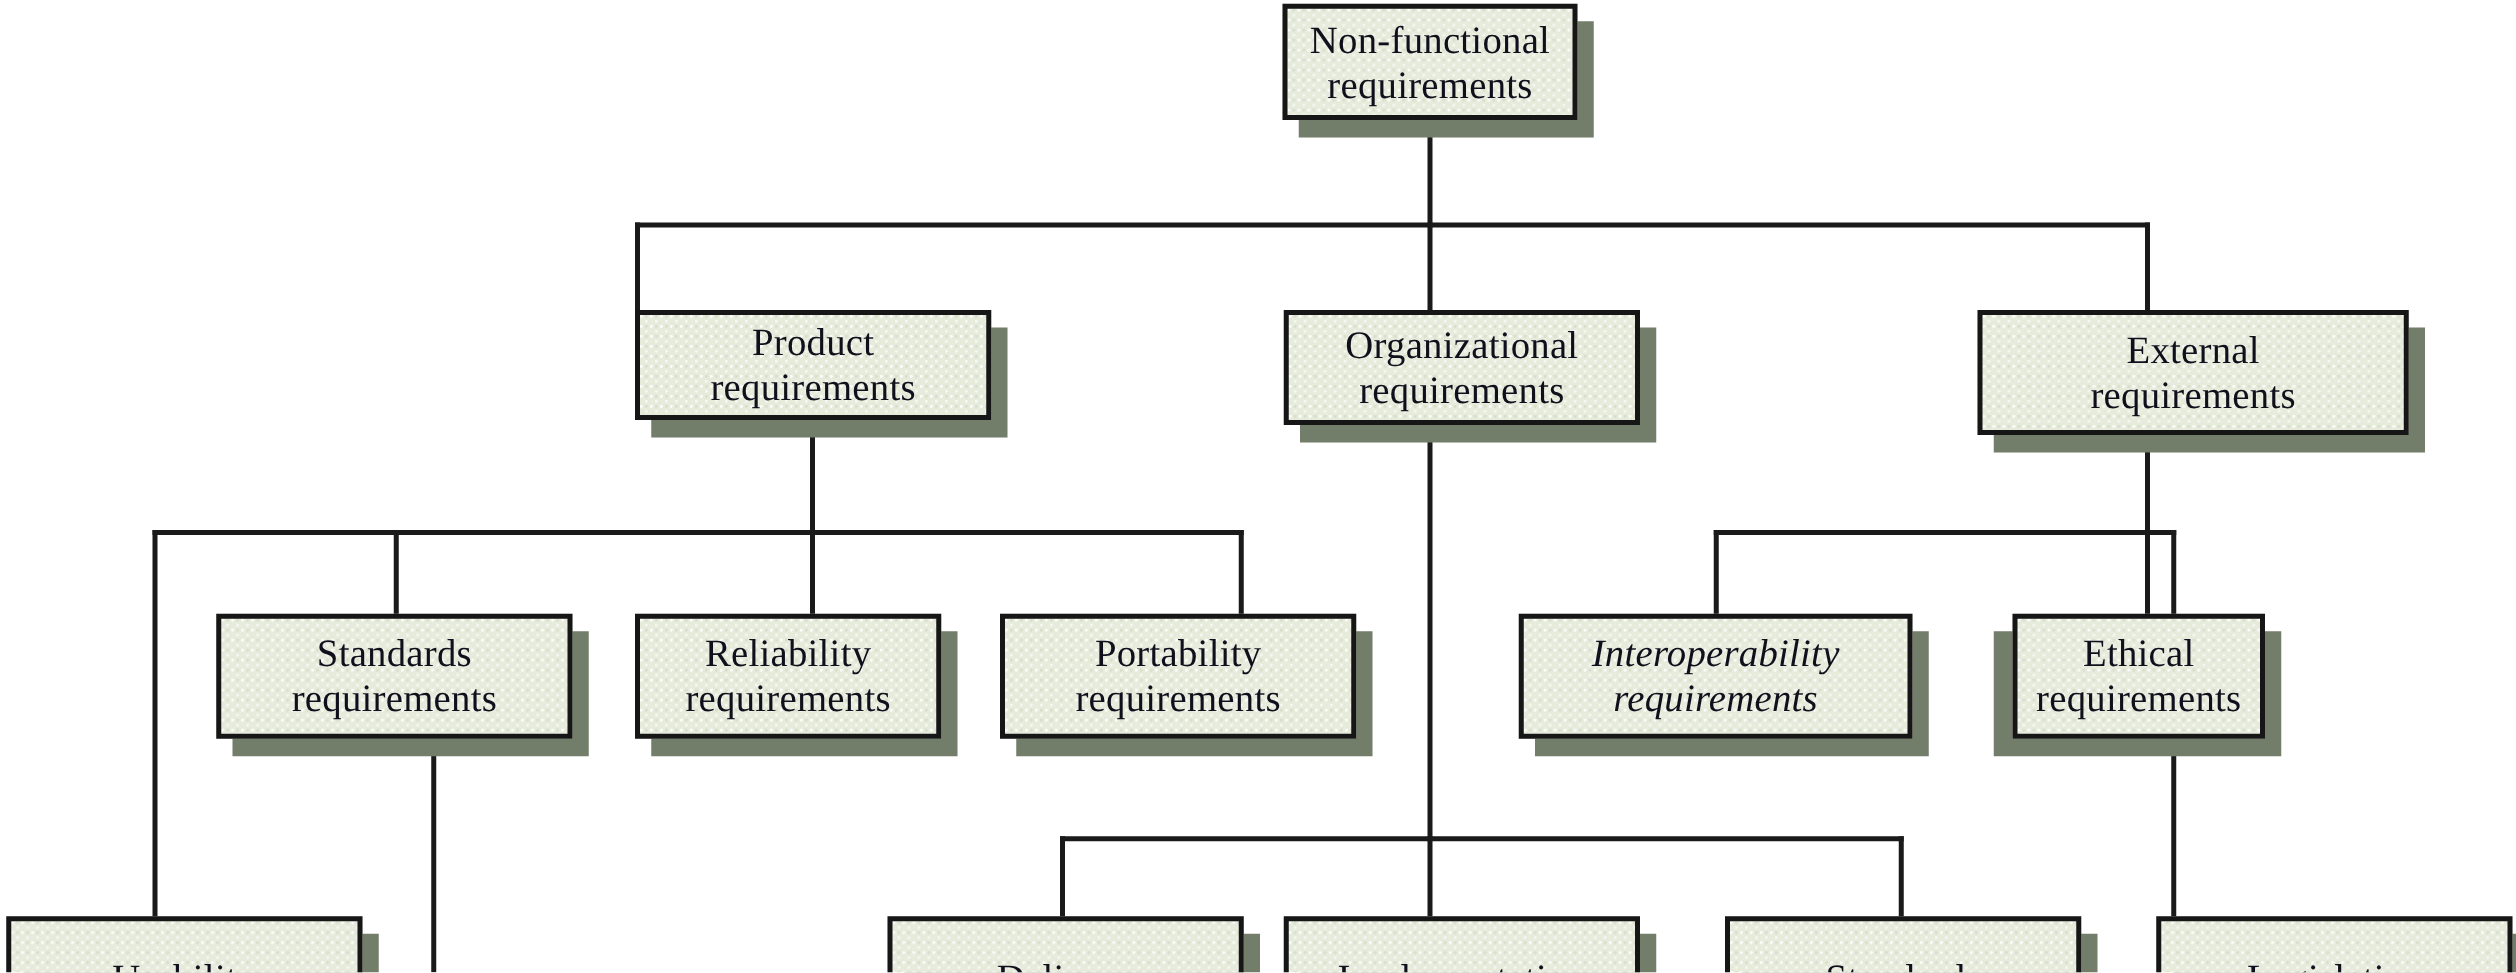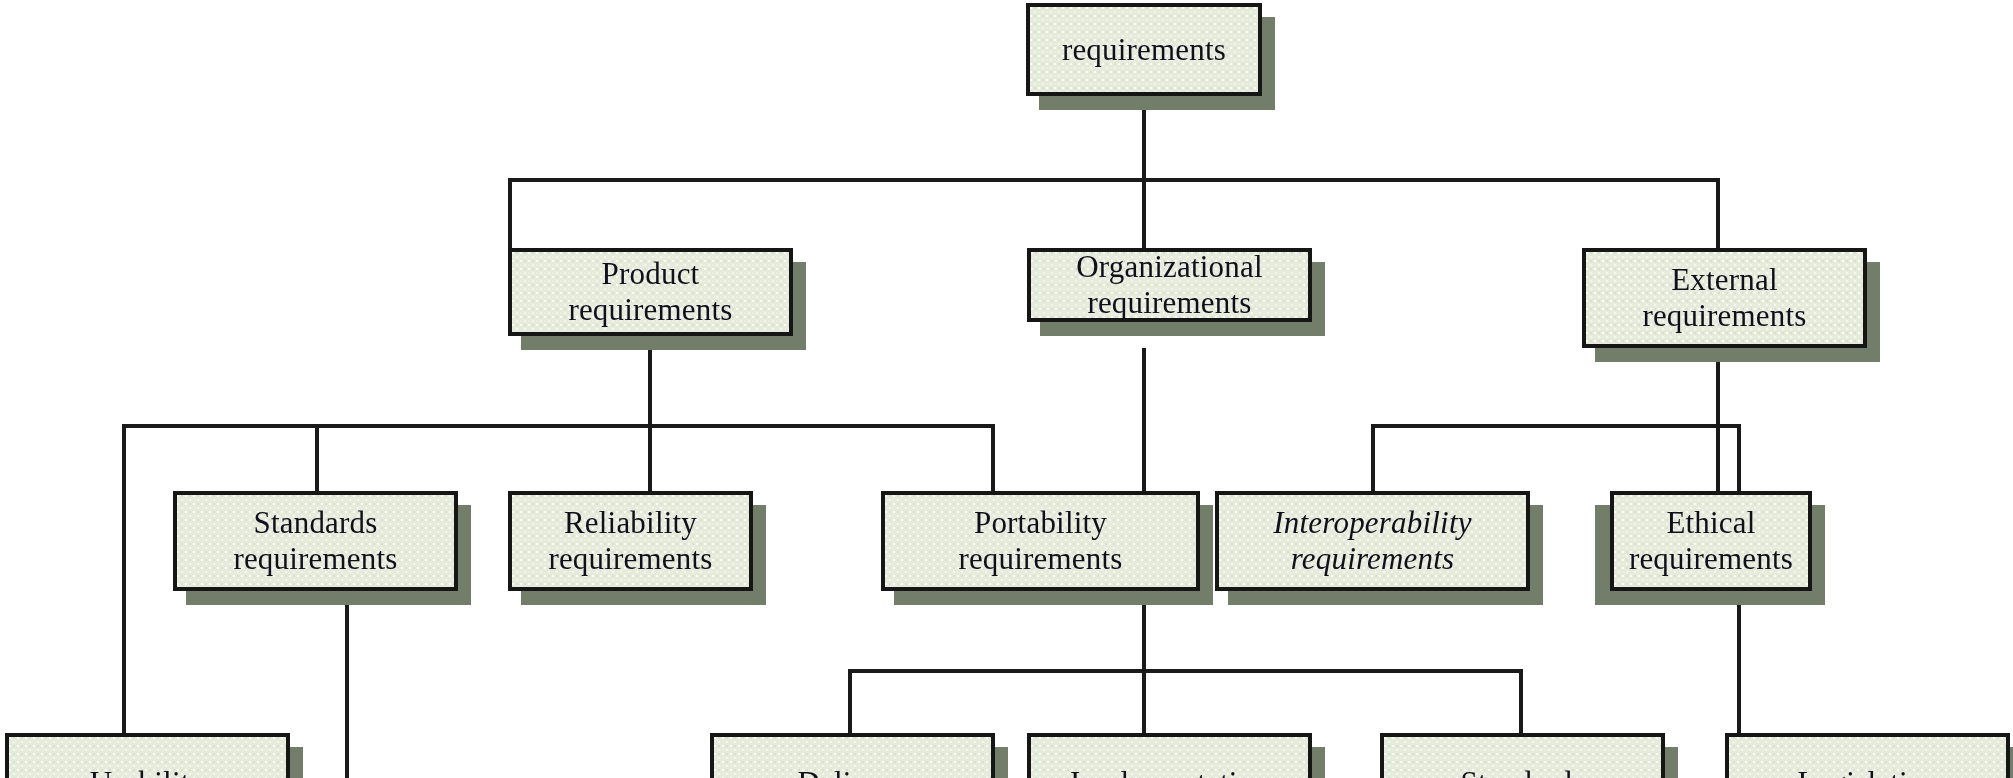--- a/index.html
+++ b/index.html
@@ -94,41 +94,42 @@
 
   <div class="edge v" style="left:1142px; top:348px; height:325px;"></div>
   <div class="edge h" style="left:848px;  top:669px; width:675px;"></div>
   <div class="edge v" style="left:848px;  top:669px; height:70px;"></div>
   <div class="edge v" style="left:1142px; top:669px; height:70px;"></div>
   <div class="edge v" style="left:1519px; top:669px; height:70px;"></div>
 
   <div class="node" style="left:1026px; top:3px; width:236px; height:93px;">
     <div class="shadow"></div>
     <div class="face">
+      <span class="ln">Non-functional</span>
       <span class="ln">requirements</span>
     </div>
   </div>
 
   <div class="node" style="left:508px; top:248px; width:285px; height:88px;">
     <div class="shadow"></div>
     <div class="face">
       <span class="ln">Product</span>
       <span class="ln">requirements</span>
     </div>
   </div>
 
-  <div class="node" style="left:1027px; top:248px; width:285px; height:74px;">
+  <div class="node" style="left:1027px; top:248px; width:285px; height:92px;">
     <div class="shadow"></div>
     <div class="face">
       <span class="ln">Organizational</span>
       <span class="ln">requirements</span>
     </div>
   </div>
 
-  <div class="node" style="left:1582px; top:248px; width:285px; height:100px;">
+  <div class="node" style="left:1582px; top:248px; width:345px; height:100px;">
     <div class="shadow"></div>
     <div class="face">
       <span class="ln">External</span>
       <span class="ln">requirements</span>
     </div>
   </div>
 
   <div class="node" style="left:173px; top:491px; width:285px; height:100px;">
     <div class="shadow"></div>
     <div class="face">
@@ -138,21 +139,21 @@
   </div>
 
   <div class="node" style="left:508px; top:491px; width:245px; height:100px;">
     <div class="shadow"></div>
     <div class="face">
       <span class="ln">Reliability</span>
       <span class="ln">requirements</span>
     </div>
   </div>
 
-  <div class="node" style="left:881px; top:491px; width:319px; height:100px;">
+  <div class="node" style="left:800px; top:491px; width:285px; height:100px;">
     <div class="shadow"></div>
     <div class="face">
       <span class="ln">Portability</span>
       <span class="ln">requirements</span>
     </div>
   </div>
 
   <div class="node" style="left:1215px; top:491px; width:315px; height:100px;font-style:italic;">
     <div class="shadow"></div>
     <div class="face">

